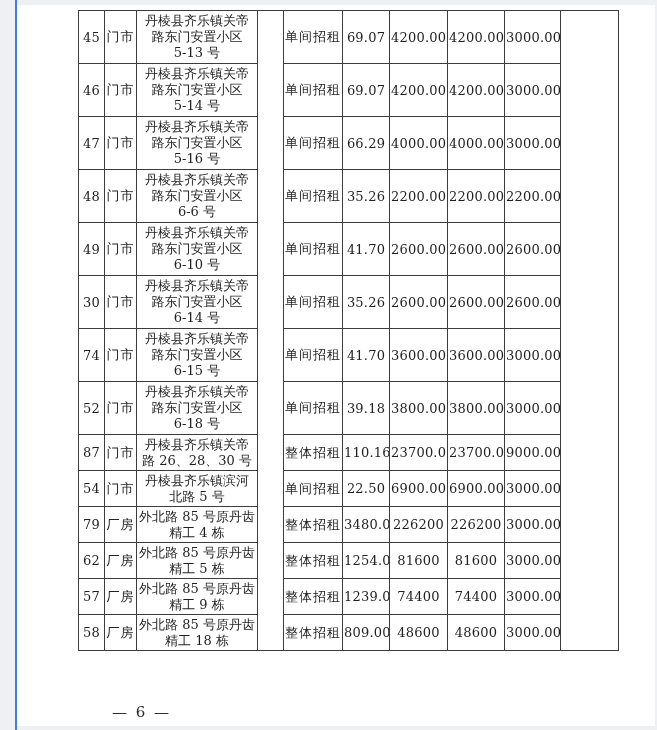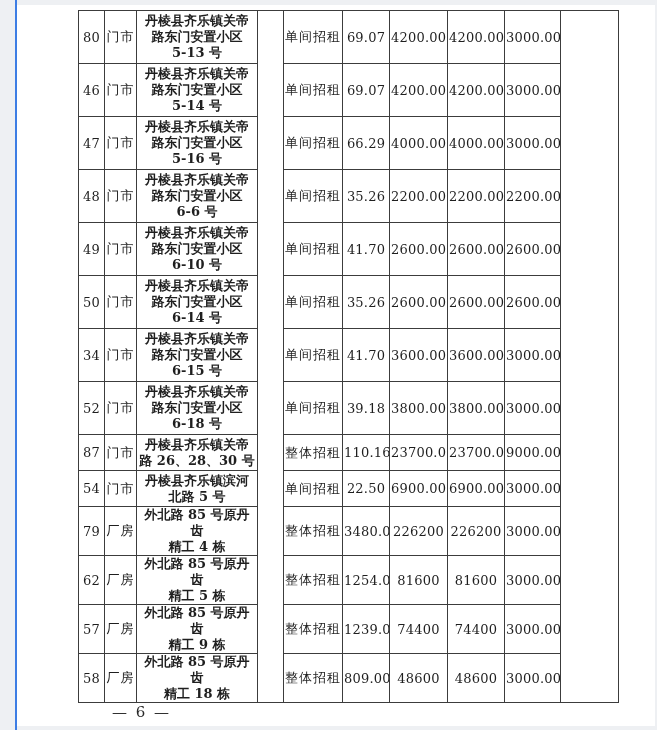--- a/index.html
+++ b/index.html
@@ -29,21 +29,21 @@
   .rent-table td {
     border:1px solid #3c3c3c;
     text-align:center;
     vertical-align:middle;
     font-size:13px;
     padding:0 1px;
     overflow:hidden;
   }
   tr.row-tall  td { height:53px; }
   tr.row-short td { height:36px; }
-  .addr { font-size:12.5px; line-height:16px;font-weight:bold; }
+  .addr { font-size:12.5px; line-height:16px; }
   .addr span { display:block; }
   .num  { font-size:13px; letter-spacing:0.2px; }
   .mode { font-size:12.5px; letter-spacing:1px;margin-left:44px; }
   .footer-page-number {
     position:absolute; left:112px; top:703px;
     font-size:15px;
     color:#2a2a2a;
     letter-spacing:2px;
   }
 </style>
@@ -64,21 +64,21 @@
     <col style="width:26px">
       <col style="width:59px">
       <col style="width:47px">
     <col style="width:58px">
       <col style="width:57px">
       <col style="width:56px">
     <col style="width:58px">
   </colgroup>
   <tbody id="table-body">
       <tr class="row-tall">
-    <td class="num">80</td>
+    <td class="num">45</td>
     <td class="mode">门市</td>
     <td class="addr">
           <span>丹棱县齐乐镇关帝</span>
           <span>路东门安置小区</span>
           <span>5-13 号</span>
         </td>
     <td rowspan="14"></td>
         <td class="mode">单间招租</td>
     <td class="num">69.07</td>
     <td class="num">4200.00</td>
@@ -136,35 +136,35 @@
           <span>路东门安置小区</span>
           <span>6-10 号</span>
         </td>
     <td class="mode">单间招租</td>
     <td class="num">41.70</td>
     <td class="num">2600.00</td>
     <td class="num">2600.00</td>
     <td class="num">2600.00</td>
   </tr>
       <tr class="row-tall">
-    <td class="num">50</td>
+    <td class="num">30</td>
     <td class="mode">门市</td>
     <td class="addr">
           <span>丹棱县齐乐镇关帝</span>
           <span>路东门安置小区</span>
           <span>6-14 号</span>
         </td>
     <td class="mode">单间招租</td>
     <td class="num">35.26</td>
     <td class="num">2600.00</td>
     <td class="num">2600.00</td>
     <td class="num">2600.00</td>
   </tr>
       <tr class="row-tall">
-    <td class="num">34</td>
+    <td class="num">74</td>
     <td class="mode">门市</td>
     <td class="addr">
           <span>丹棱县齐乐镇关帝</span>
           <span>路东门安置小区</span>
           <span>6-15 号</span>
         </td>
     <td class="mode">单间招租</td>
     <td class="num">41.70</td>
     <td class="num">3600.00</td>
     <td class="num">3600.00</td>

